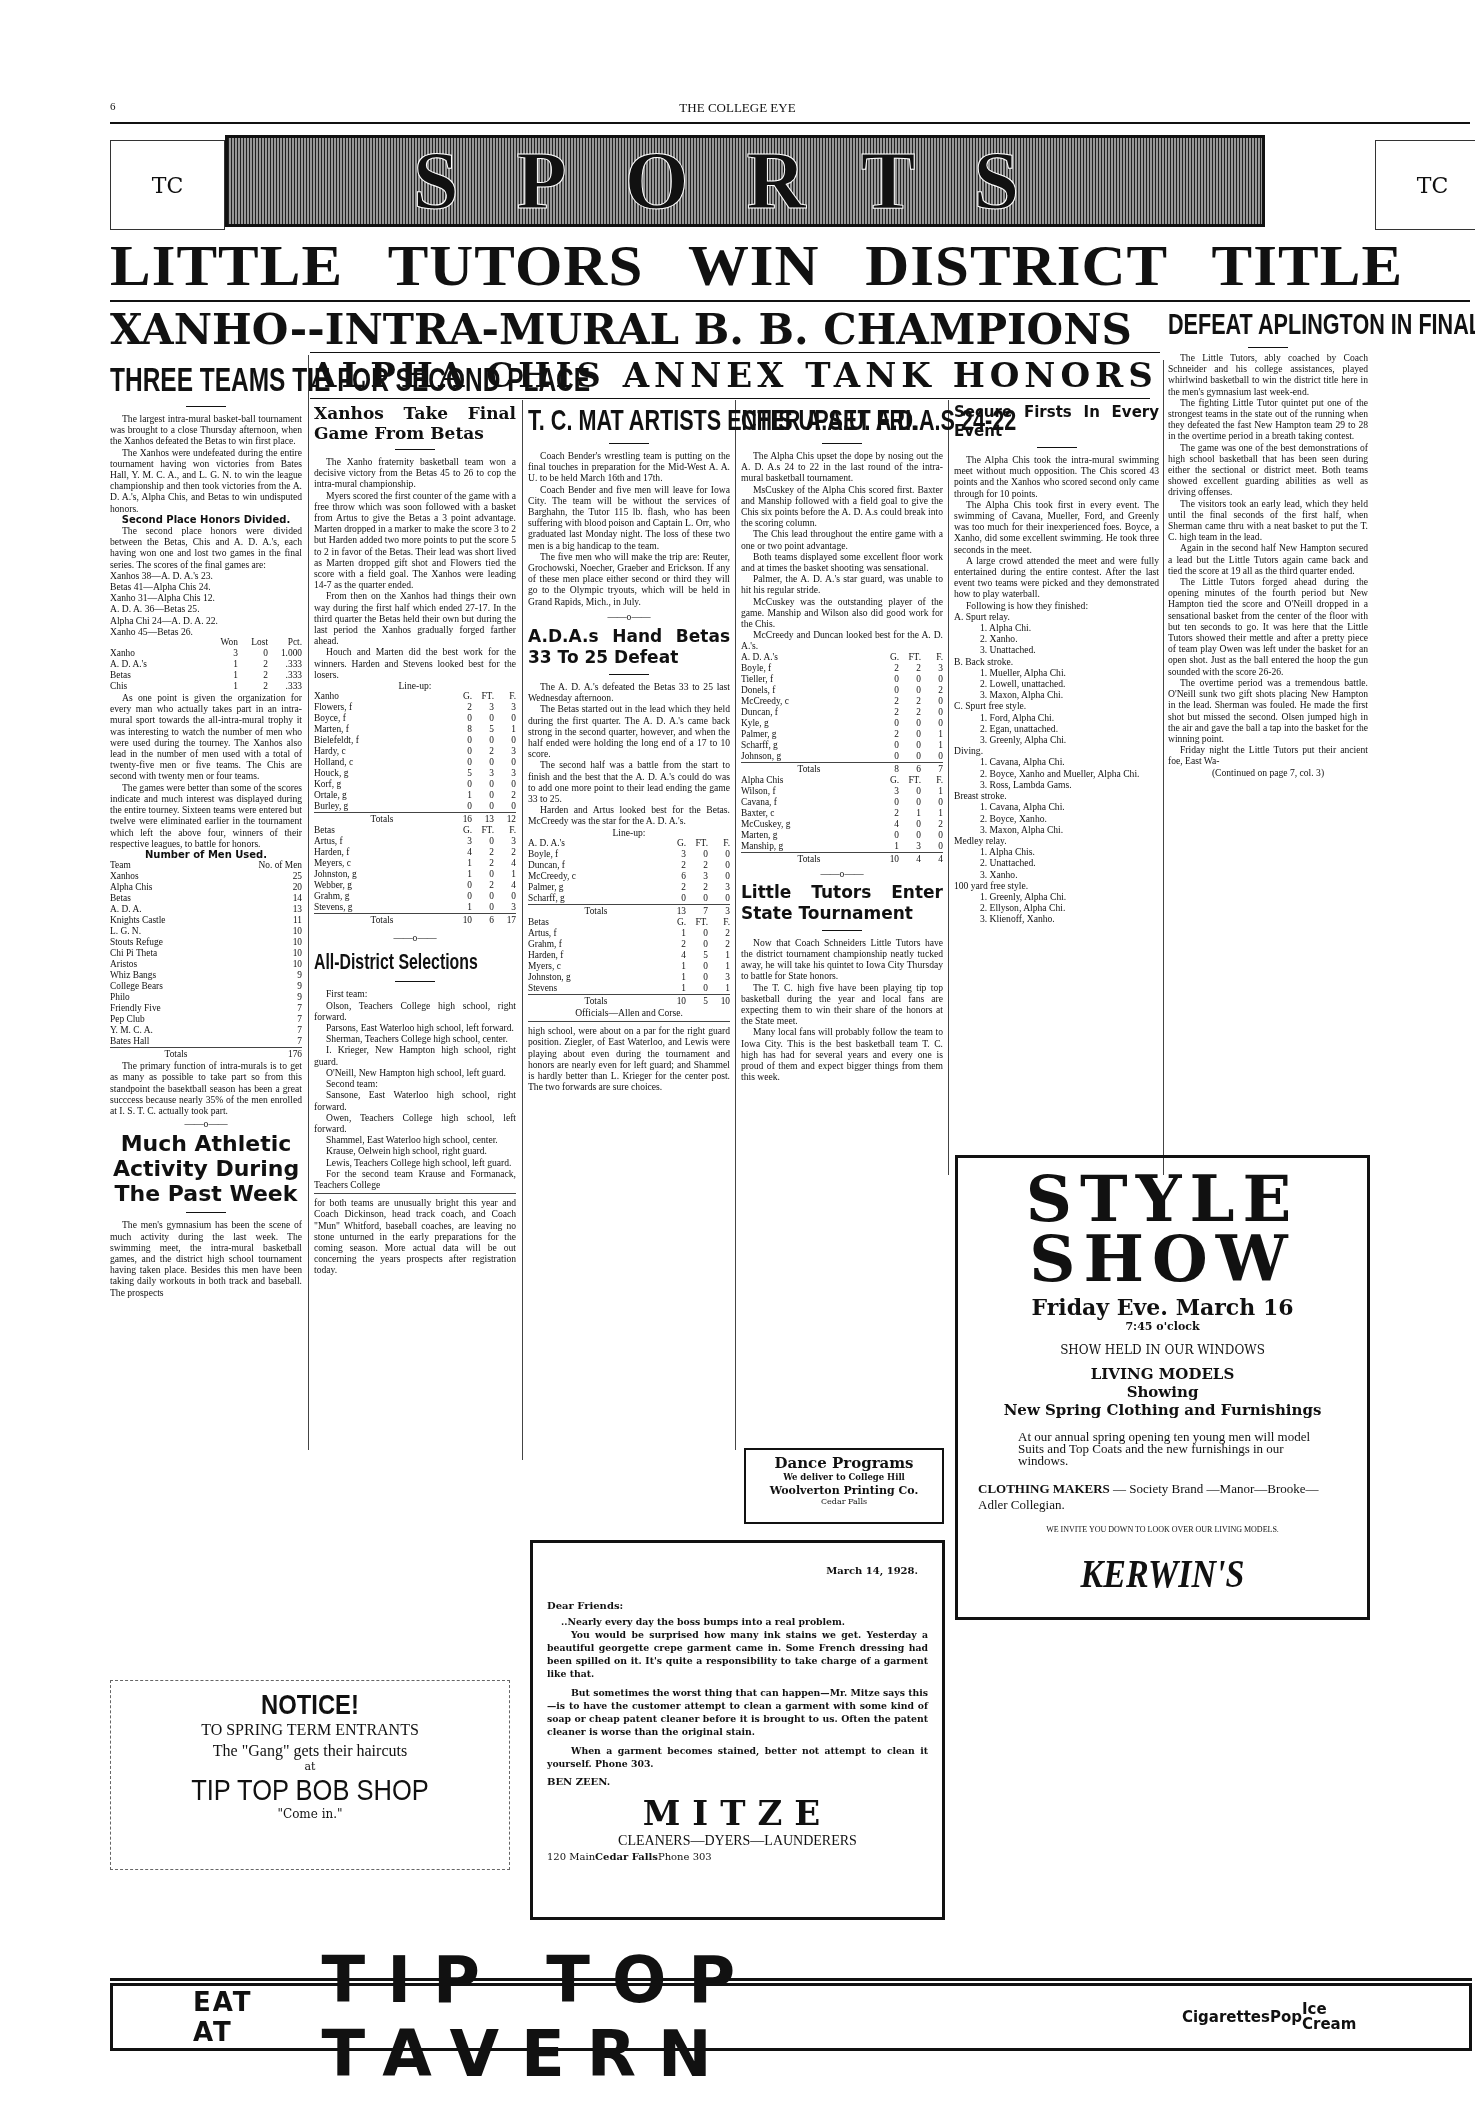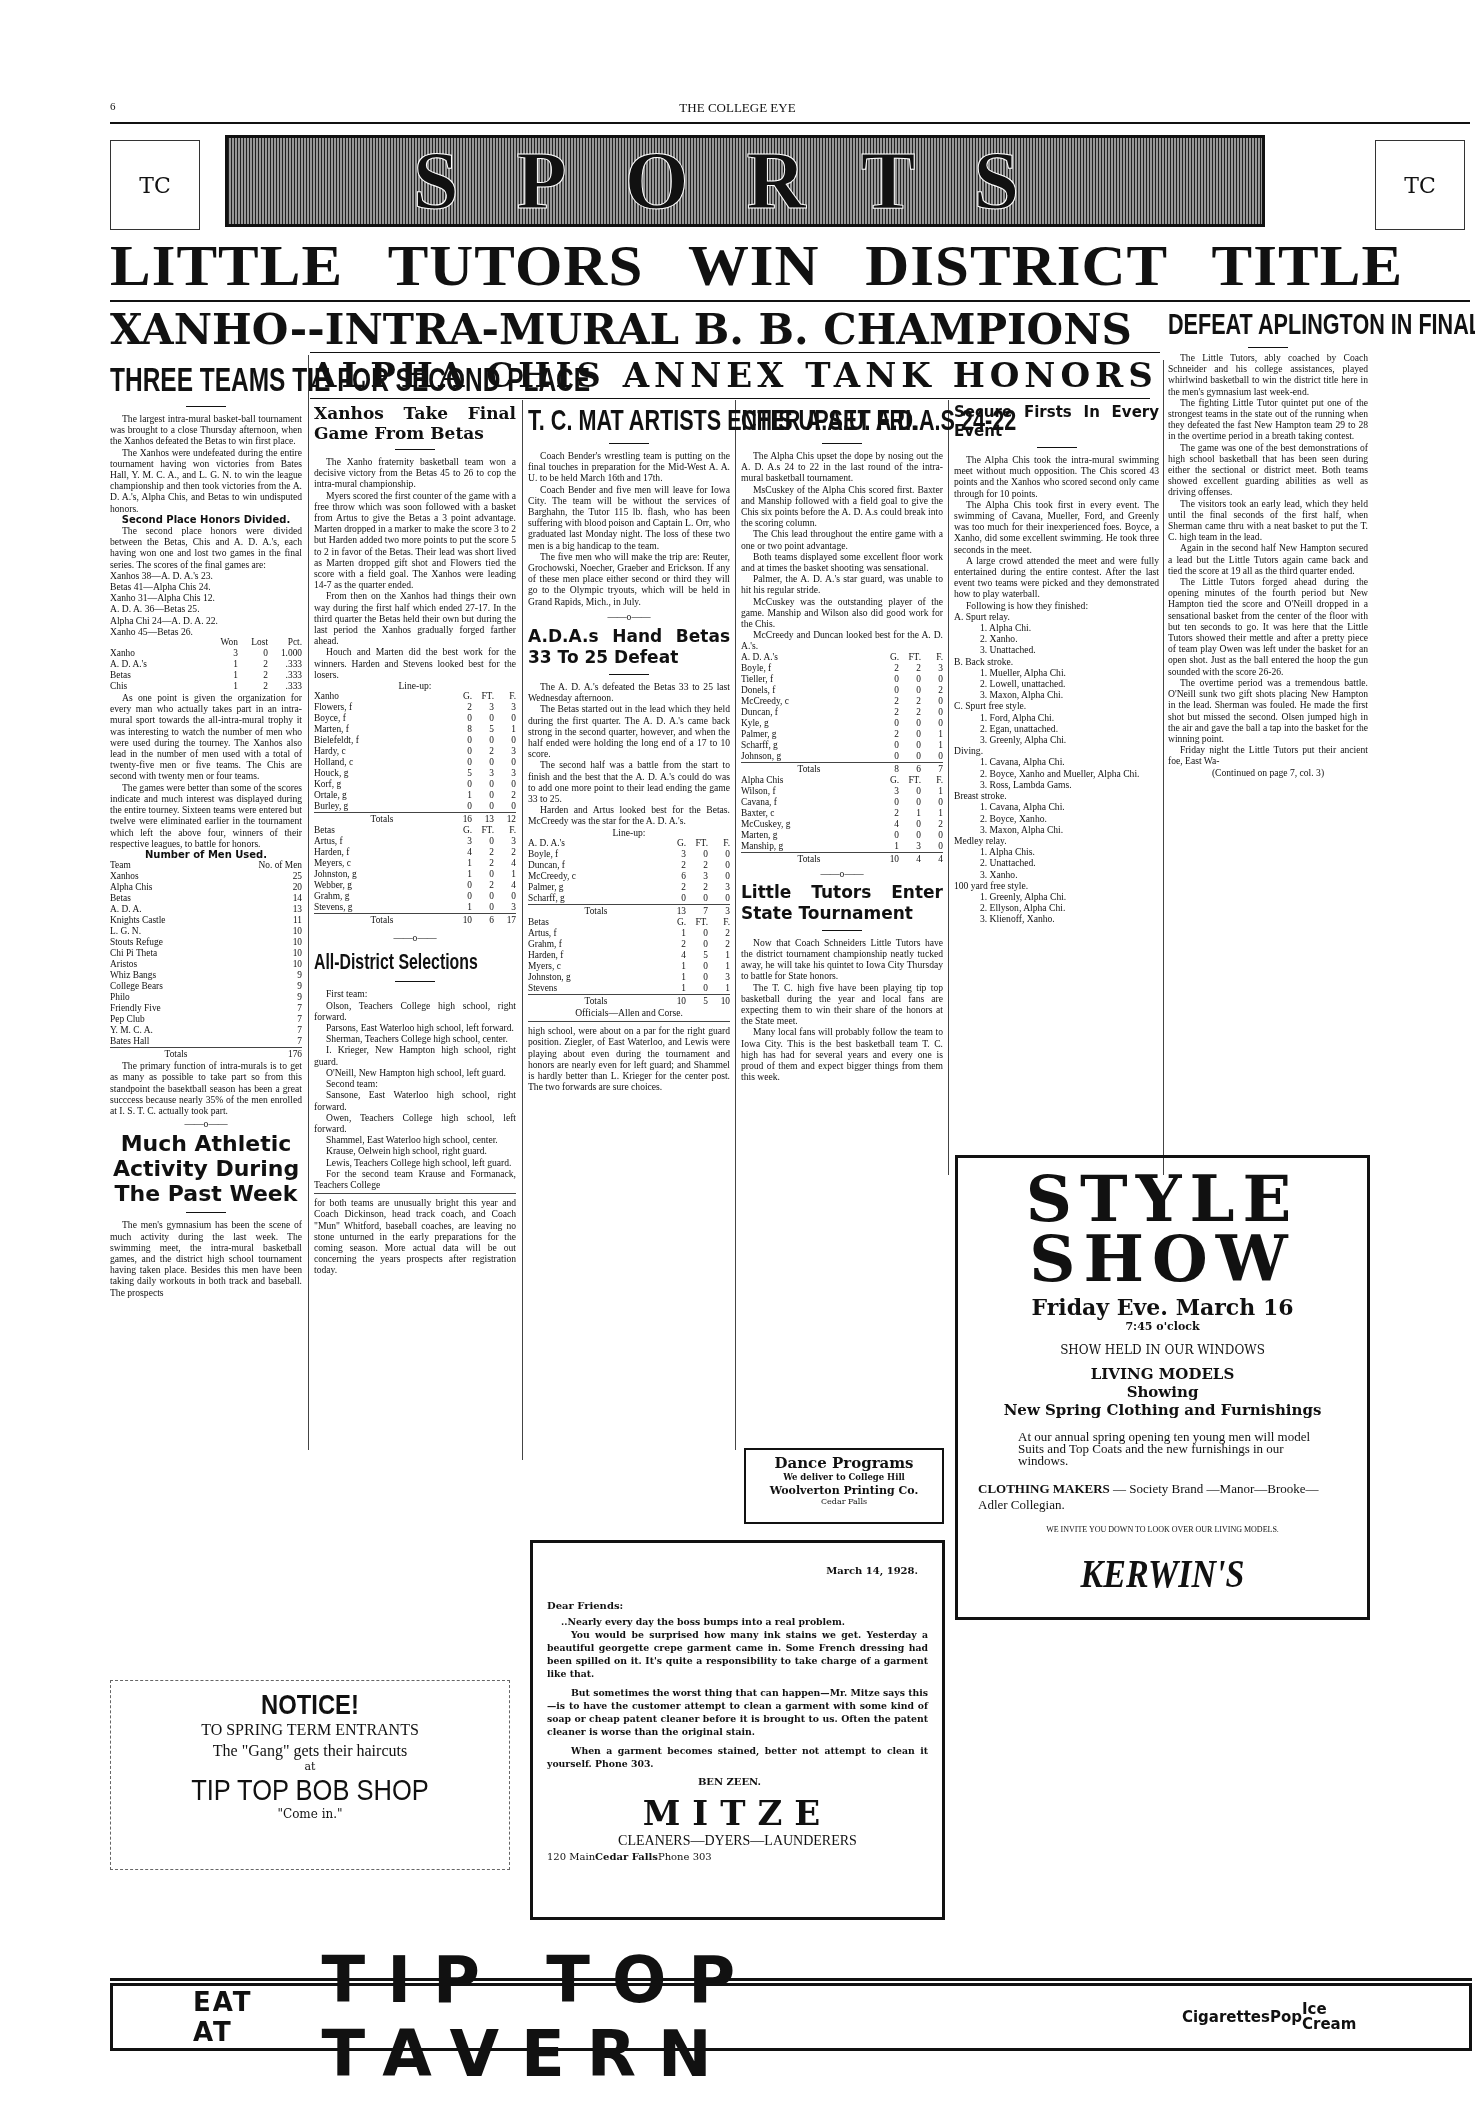--- a/index.html
+++ b/index.html
@@ -3,21 +3,21 @@
 <meta charset="utf-8">
 <style>
 *{box-sizing:border-box;margin:0;padding:0}
 body{width:1475px;height:2113px;background:#fff;color:#111;font-family:"DejaVu Serif",serif;position:relative;overflow:hidden}
 .abs{position:absolute}
 .folio{left:110px;top:100px;font-size:11px;font-family:"Liberation Serif",serif}
 .runhead{left:0;width:1475px;top:100px;text-align:center;font-size:13px;font-family:"Liberation Serif",serif}
 .rule{background:#111}
 .banner{left:225px;top:135px;width:1040px;height:92px;background:repeating-linear-gradient(90deg,#222 0 1px,#999 1px 3px);border:3px solid #111;display:flex;align-items:center;justify-content:center}
 .banner span{font-family:"Liberation Serif",serif;font-size:82px;font-weight:bold;color:#111;letter-spacing:58px;-webkit-text-stroke:1px #fff}
-.sidebox{top:140px;width:90px;height:90px;border:1px solid #333;display:flex;align-items:center;justify-content:center;font-size:22px}
+.sidebox{top:140px;width:115px;height:90px;border:1px solid #333;display:flex;align-items:center;justify-content:center;font-size:22px}
 .head1{left:110px;top:232px;width:1360px;font-family:"Liberation Serif",serif;font-weight:bold;font-size:58px;letter-spacing:1px;transform:scaleX(1.05);transform-origin:left;white-space:nowrap;word-spacing:28px}
 .head2{left:110px;top:305px;font-family:"DejaVu Serif",serif;font-weight:bold;font-size:42px;white-space:nowrap}
 .head3{left:310px;top:355px;font-family:"DejaVu Serif",serif;font-weight:bold;font-size:34px;letter-spacing:5px;white-space:nowrap}
 .cond{font-family:"Liberation Sans",sans-serif;font-weight:bold;transform:scaleX(.72);transform-origin:left;white-space:nowrap}
 .col{font-size:9.6px;line-height:11.2px;text-align:justify;font-family:"Liberation Serif",serif}
 .col p{text-indent:12px}
 .col .sub{font-weight:bold;text-align:center;font-family:"DejaVu Sans",sans-serif;font-size:10px;text-indent:0}
 .colhead{font-family:"Liberation Sans",sans-serif;font-weight:bold;line-height:1.05}
 .vrule{width:1px;background:#444}
 .ls{width:100%;border-collapse:collapse;font-size:9.4px;line-height:11px;font-family:"Liberation Serif",serif}
@@ -667,21 +667,21 @@
 
 <div class="abs ad" style="left:530px;top:1540px;width:415px;height:380px;padding:8px 14px;font-family:'DejaVu Serif',serif">
   <div style="text-align:right;font-weight:bold;font-size:10px;margin:14px 10px 24px 0">March 14, 1928.</div>
   <div style="font-weight:bold;font-size:10px">Dear Friends:</div>
   <div style="font-weight:bold;font-size:9.3px;line-height:13px;text-align:justify">
     <p style="text-indent:14px;margin-top:4px">..Nearly every day the boss bumps into a real problem.</p>
     <p style="text-indent:24px">You would be surprised how many ink stains we get. Yesterday a beautiful georgette crepe garment came in. Some French dressing had been spilled on it. It's quite a responsibility to take charge of a garment like that.</p>
     <p style="text-indent:24px;margin-top:6px">But sometimes the worst thing that can happen—Mr. Mitze says this—is to have the customer attempt to clean a garment with some kind of soap or cheap patent cleaner before it is brought to us. Often the patent cleaner is worse than the original stain.</p>
     <p style="text-indent:24px;margin-top:6px">When a garment becomes stained, better not attempt to clean it yourself. Phone 303.</p>
   </div>
-  <div style="text-align:center;font-weight:bold;font-size:10px;margin:6px 16px 0 0">BEN ZEEN.</div>
+  <div style="text-align:left;font-weight:bold;font-size:10px;margin:6px 16px 0 0">BEN ZEEN.</div>
   <div class="center" style="font-weight:bold;font-size:34px;letter-spacing:12px;font-family:'DejaVu Serif',serif;margin-top:6px">MITZE</div>
   <div class="center" style="font-size:14px;font-family:'Liberation Serif',serif">CLEANERS—DYERS—LAUNDERERS</div>
   <div style="display:flex;justify-content:flex-start;font-size:10px;margin-top:2px">
     <span>120 Main</span>
     <span style="font-weight:bold">Cedar Falls</span>
     <span>Phone 303</span>
   </div>
 </div>
 
 <div class="abs ad center" style="left:955px;top:1155px;width:415px;height:465px;padding-top:12px;font-family:'DejaVu Serif',serif">

